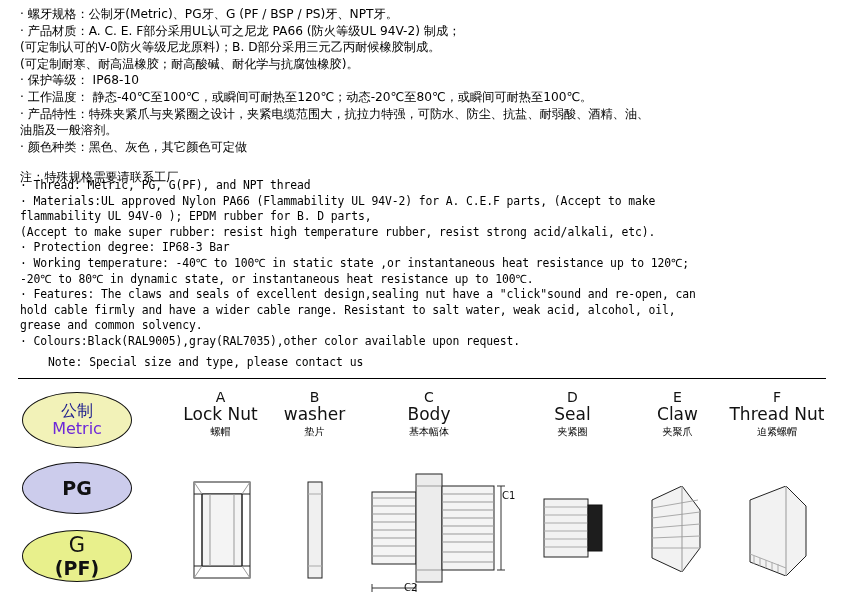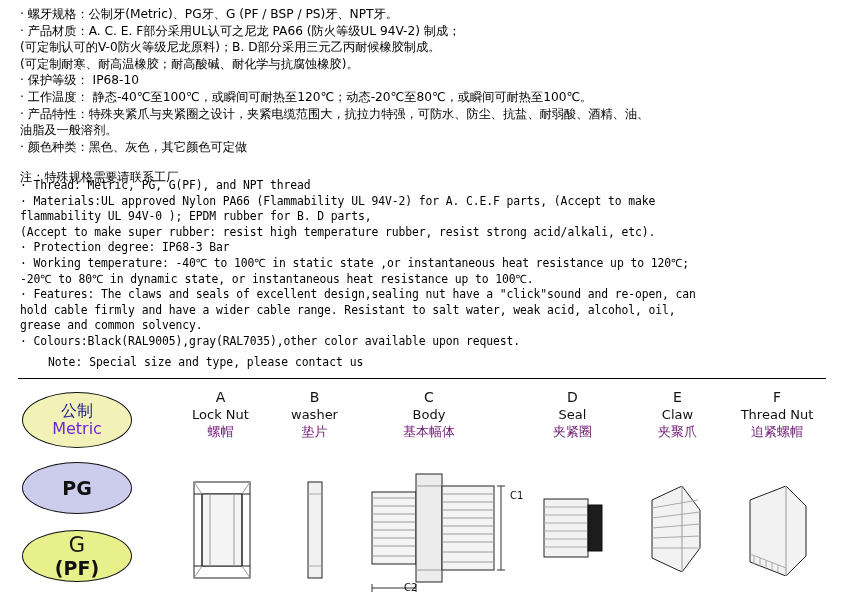--- a/index.html
+++ b/index.html
@@ -135,28 +135,28 @@
     position: absolute;
     text-align: center;
     font-family: "DejaVu Sans", sans-serif;
   }
   .part-letter {
     font-size: 14px;
     line-height: 18px;
     color: #111;
   }
   .part-en {
-    font-size: 13px;
+    font-size: 17px;
     line-height: 17px;
     color: #111;
   }
   .part-cn {
-    font-size: 13px;
+    font-size: 10px;
     line-height: 17px;
-    color: #701a75;
+    color: #000000;
   }
   .part-svg {
     position: absolute;
   }
   .dim-label {
     position: absolute;
     font-family: "DejaVu Sans", sans-serif;
     font-size: 10px;
     color: #111;
   }
@@ -280,21 +280,21 @@
 
         <line x1="141" y1="30" x2="141" y2="114" stroke="#333"></line>
         <line x1="137" y1="30" x2="145" y2="30" stroke="#333"></line>
         <line x1="137" y1="114" x2="145" y2="114" stroke="#333"></line>
 
         <line x1="12" y1="132" x2="56" y2="132" stroke="#333"></line>
         <line x1="12" y1="128" x2="12" y2="136" stroke="#333"></line>
         <line x1="56" y1="128" x2="56" y2="136" stroke="#333"></line>
       </g>
     </svg>
-    <div class="dim-label" style="left:502px; top:112px;margin-left:8px;">C1</div>
+    <div class="dim-label" style="left:502px; top:112px;">C1</div>
     <div class="dim-label" style="left:404px; top:204px;text-align:right;">C2</div>
 
     <div class="part-col" style="left:525px; top:10px; width:95px;">
       <div class="part-letter">D</div>
       <div class="part-en">Seal</div>
       <div class="part-cn">夹紧圈</div>
     </div>
     <svg class="part-svg" style="left:534px; top:115px;" width="80" height="70" viewBox="0 0 80 70">
       <g fill="none" stroke="#222" stroke-width="1">
         <rect x="10" y="6" width="44" height="58" fill="#f2f2f2"></rect>

